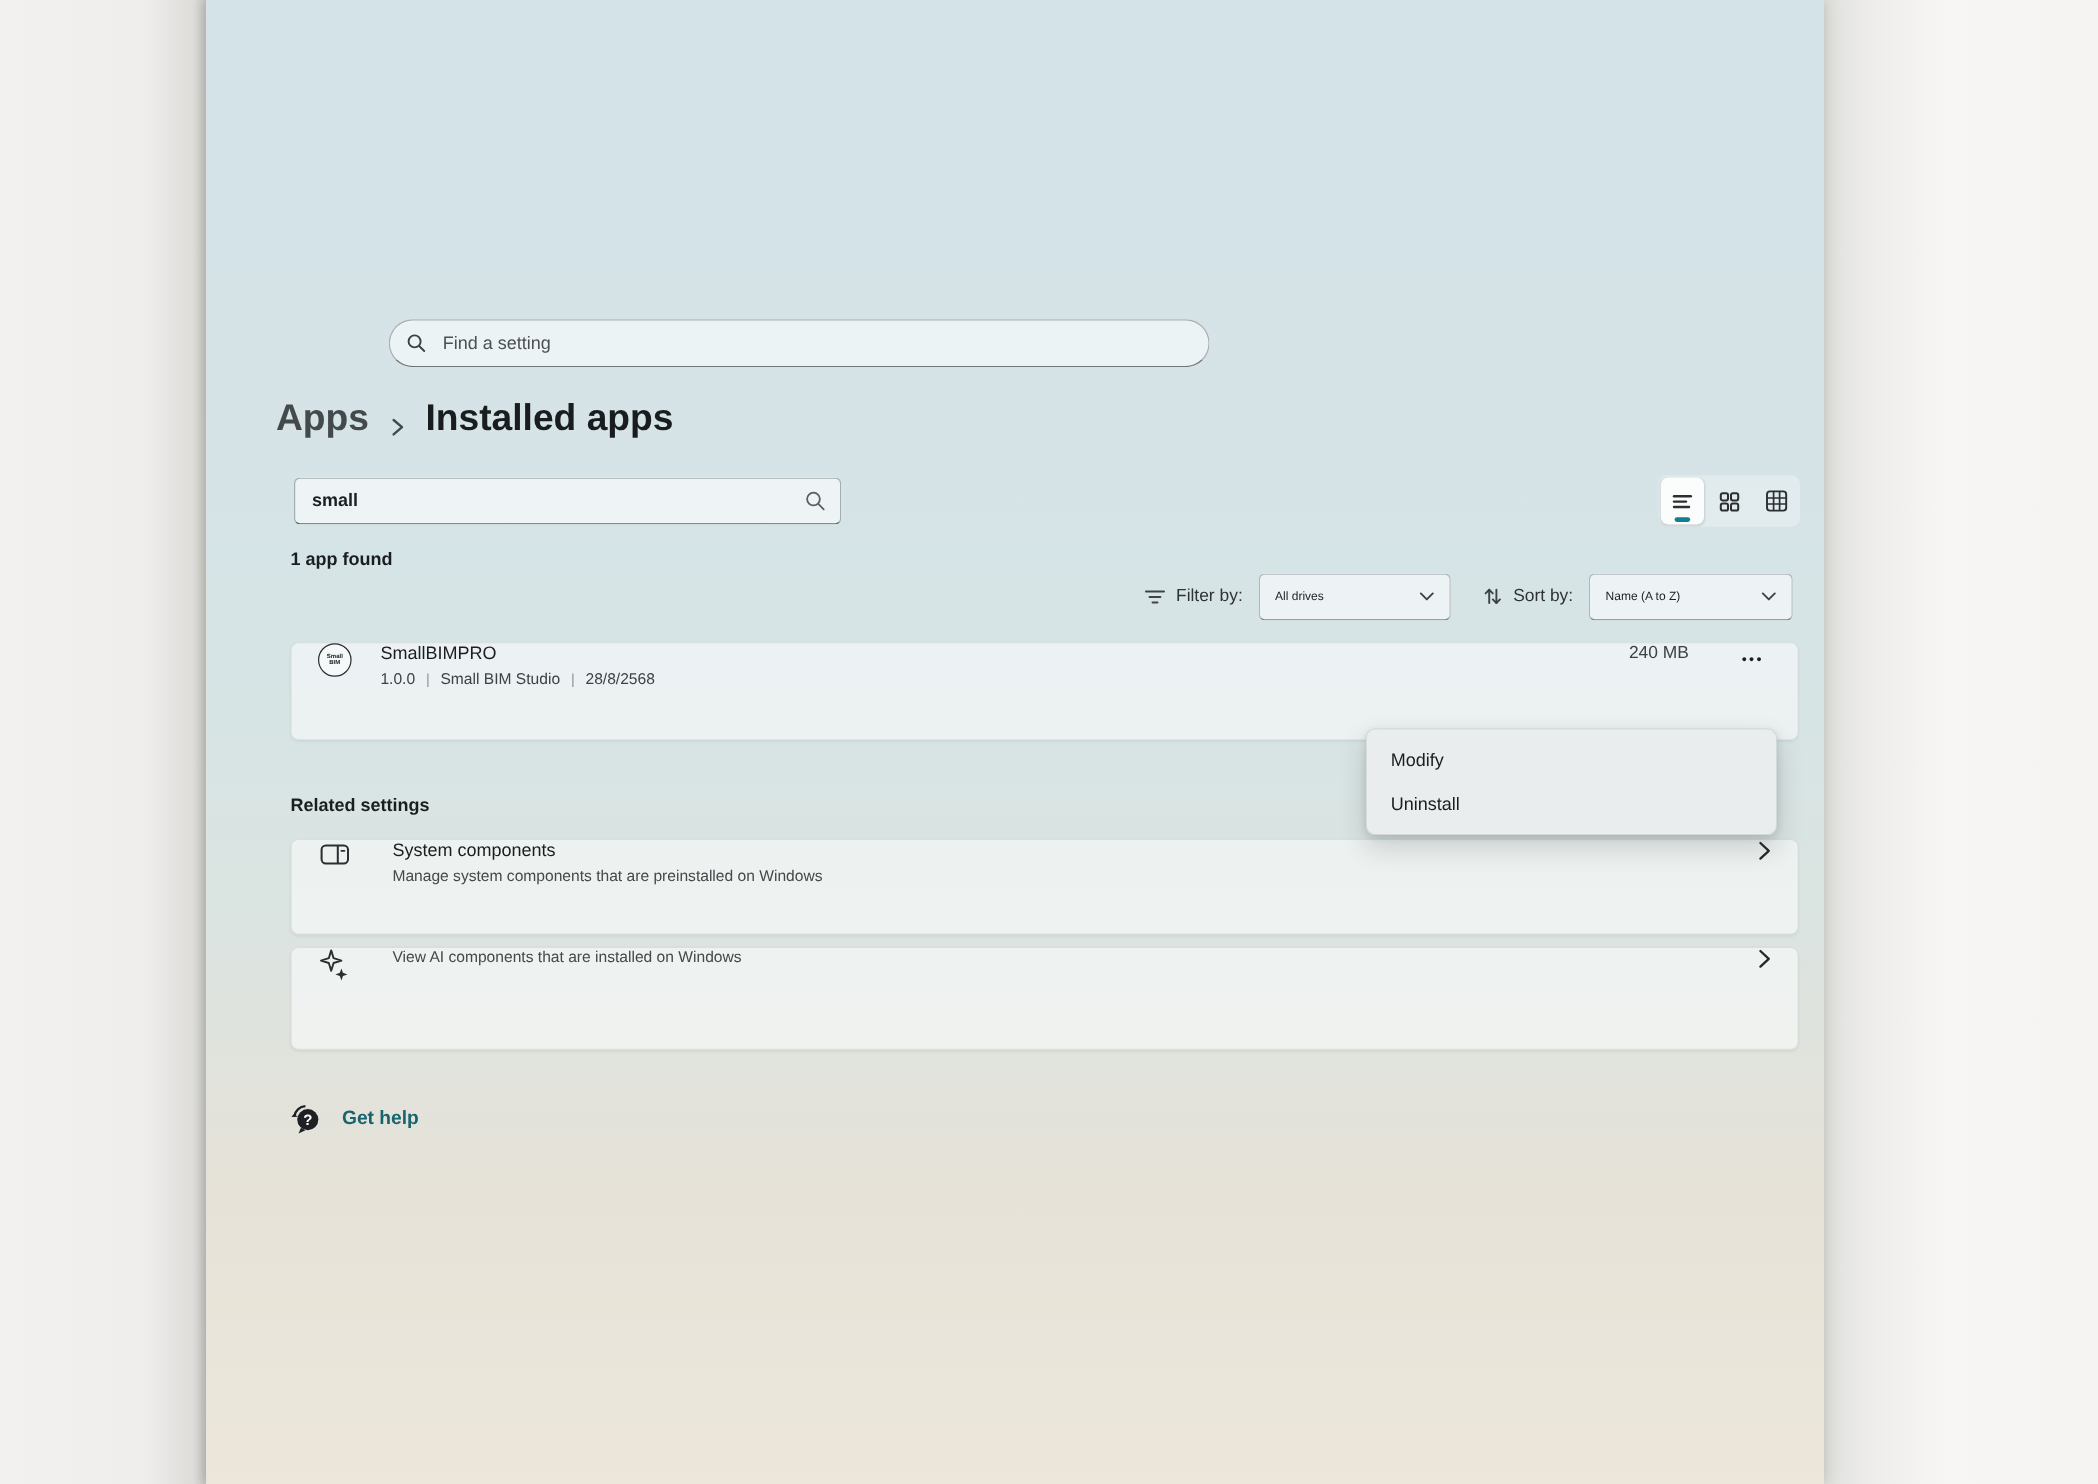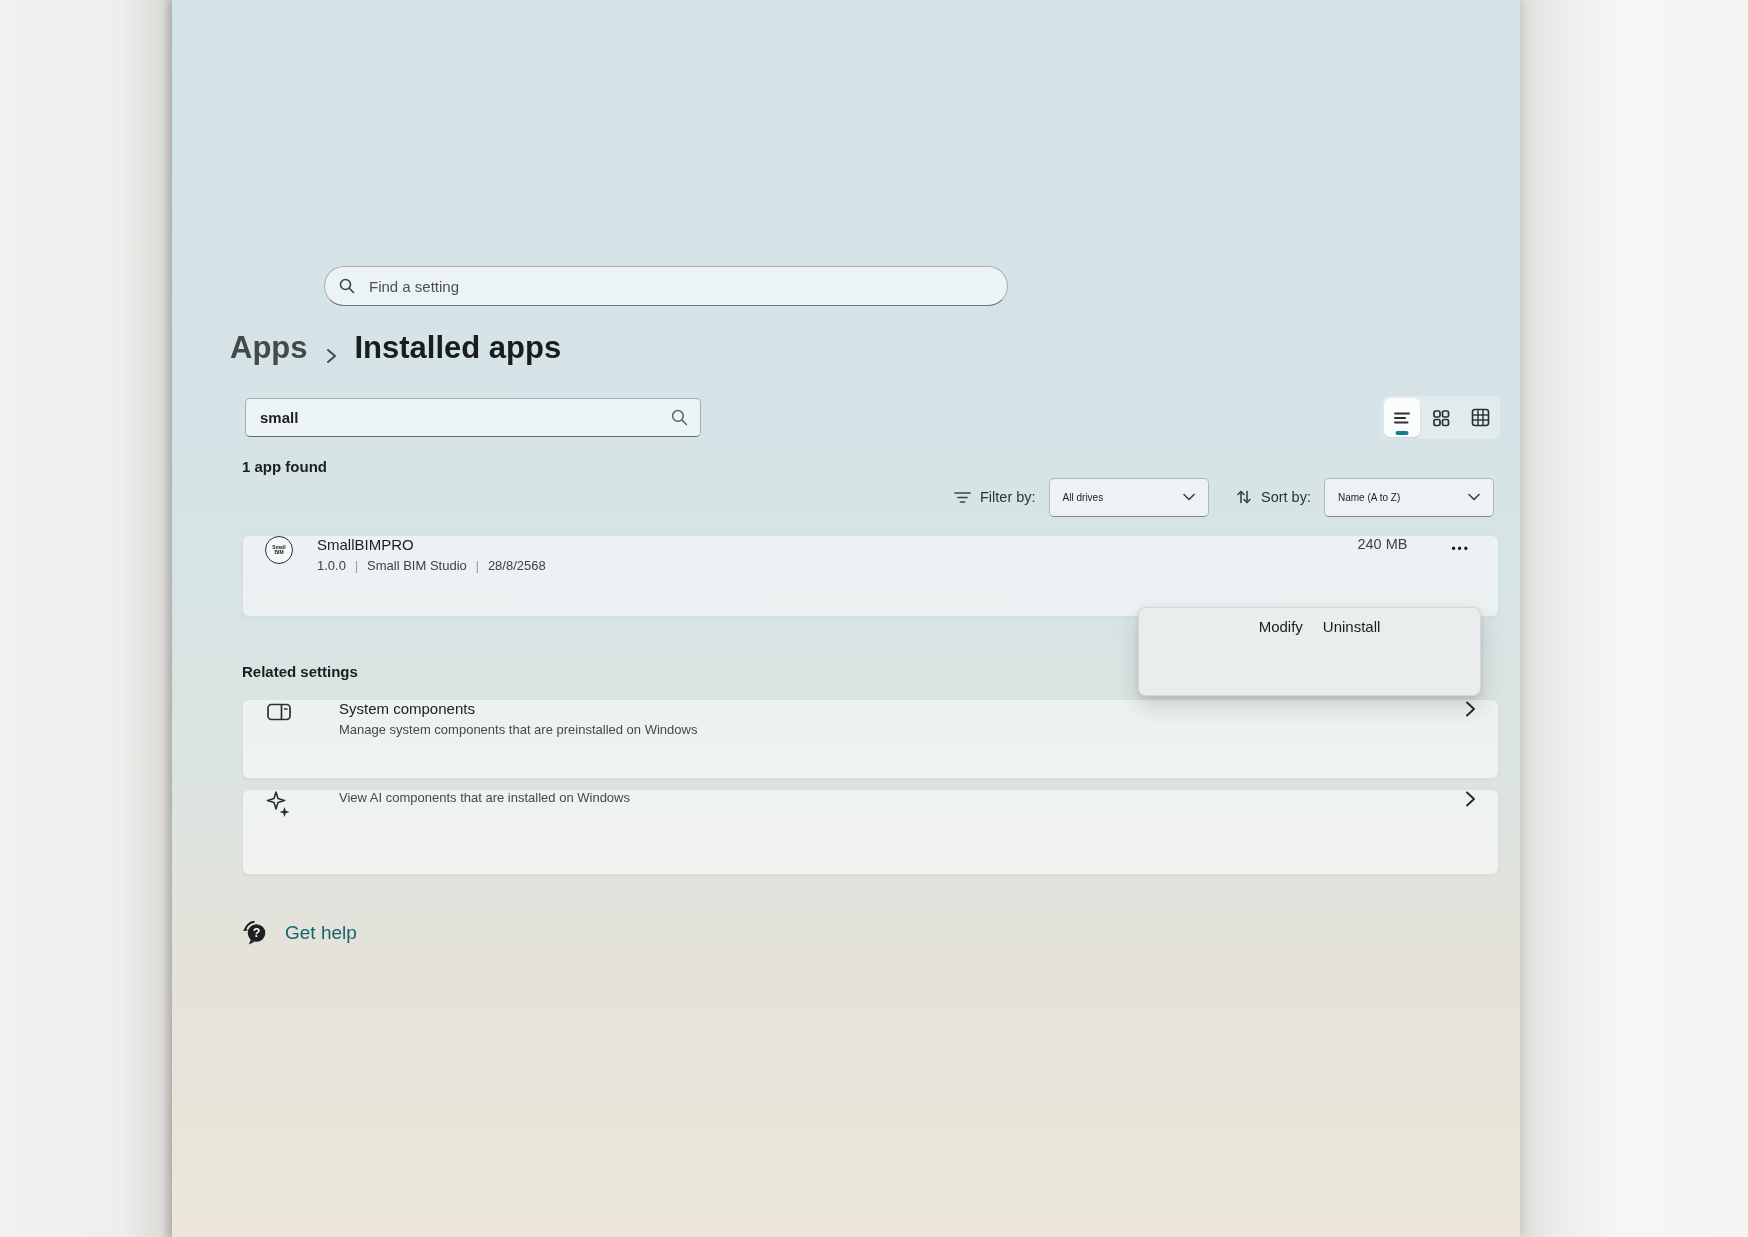--- a/index.html
+++ b/index.html
@@ -108,38 +108,38 @@
   .appsize{font-size:14.5px;color:#3d4244;}
   .morebtn{margin-left:40px;margin-right:2px;cursor:pointer;
     font-size:12px;letter-spacing:2px;color:#1b1e20;padding:6px 4px;border-radius:4px;}
 
   
   .ctxmenu{
     left:966px;top:607px;width:341px;height:87px;border-radius:8px;
     background:#e9eded;
     border:1px solid rgba(60,65,65,.12);
     box-shadow:0 10px 22px rgba(40,45,45,.18),0 2px 5px rgba(40,45,45,.1);
-    display:flex;flex-direction:row;justify-content:center;
+    display:flex;flex-direction:column;justify-content:center;
     z-index:5;
   }
   .ctxitem{height:37px;display:flex;align-items:center;padding-left:20px;
     font-size:15px;color:#1b1e20;cursor:pointer;}
 
   .relheading{left:70px;top:663px;font-size:15px;font-weight:700;color:#1b1e20;}
   .relcard1{top:699px;height:80px;padding:0 22px;cursor:pointer;}
   .relcard2{top:789px;height:86px;padding:0 22px;cursor:pointer;}
   .relicon{width:28px;display:flex;justify-content:center;flex-shrink:0;}
-  .relmeta{margin-left:46px;flex:1;}
+  .relmeta{margin-left:34px;flex:1;}
   .reltitle{font-size:15px;color:#1b1e20;margin-bottom:5px;}
   .reldesc{font-size:13px;color:#44494b;}
   .chev{flex-shrink:0;display:flex;align-items:center;}
 
   
   .gethelp{left:70px;top:919px;display:flex;align-items:center;cursor:pointer;}
-  .gethelp .label{margin-left:17px;font-size:19px;font-weight:400;}
+  .gethelp .label{margin-left:17px;font-size:16px;font-weight:700;}
 </style>
 </head>
 <body>
 
 <div class="margin-left"></div>
 <div class="margin-right"></div>
 
 <div class="screen">
 
   <div class="abs topsearch">

